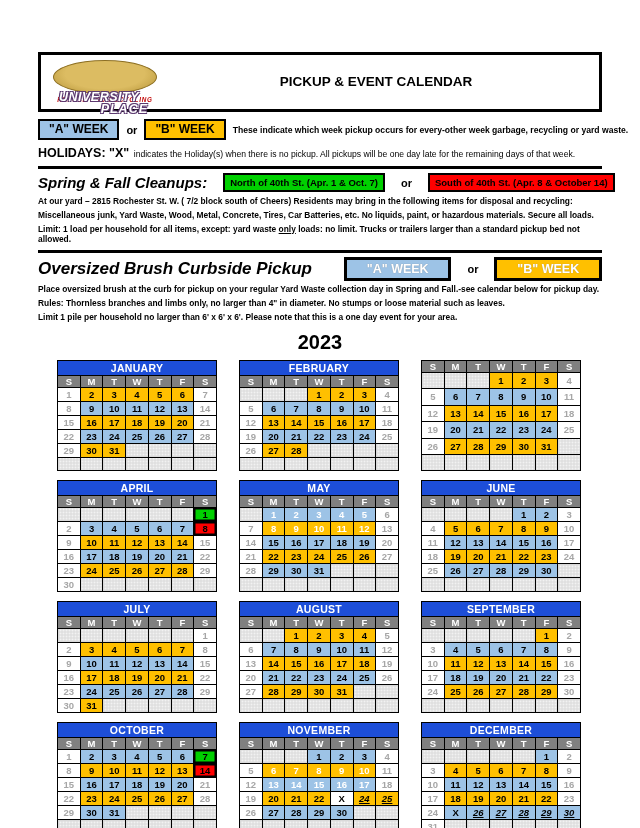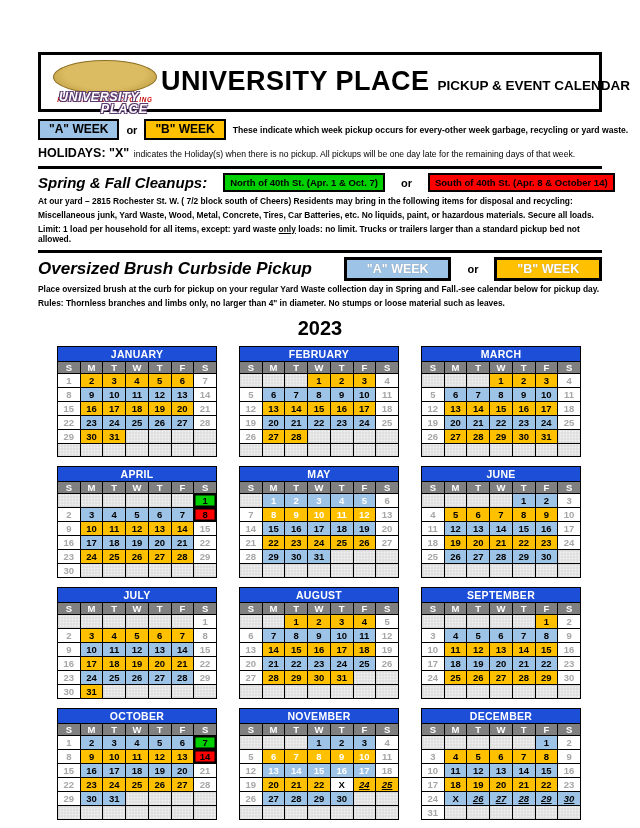--- a/index.html
+++ b/index.html
@@ -101,21 +101,20 @@
   <div class="header-box">
     <div class="logo">
       <div class="logo-oval">
         <div class="logo-t1">UNIVERSITY</div>
         <div class="logo-t2">PLACE</div>
       </div>
       <div class="logo-sub">REFUSE AND RECYCLING</div>
     </div>
     <div class="titles">
       <div class="title-line">
-        <span class="main-title">UNIVERSITY PLACE</span>
         <span class="sub-title">PICKUP &amp; EVENT CALENDAR</span>
       </div>
     </div>
   </div>
 
   <div class="legend-row">
     <span class="wk-box box-a">"A" WEEK</span>
     <span class="or-label">or</span>
     <span class="wk-box box-b">"B" WEEK</span>
     <span class="legend-text">These indicate which week pickup occurs for every-other week garbage, recycling or yard waste.</span>
@@ -147,20 +146,21 @@
   <div class="section">
     <div class="sec-head">
       <span class="sec-title-lg">Oversized Brush Curbside Pickup</span>
       <span style="flex:1"></span>
       <span class="brush-box box-a">"A" WEEK</span>
       <span class="or-label">or</span>
       <span class="brush-box box-b">"B" WEEK</span>
     </div>
     <div class="small-line">Place oversized brush at the curb for pickup on your regular Yard Waste collection day in Spring and Fall.-see calendar below for pickup day.</div>
     <div class="small-line">Rules: Thornless branches and limbs only, no larger than 4" in diameter. No stumps or loose material such as leaves.</div>
+    <div class="small-line">Limit 1 pile per household no larger than 6' x 6' x 6'. Please note that this is a one day event for your area.</div>
   </div>
 
   <div class="year">2023</div>
 
   <div class="months-grid">
       <table class="month">
         <thead>
           <tr>
             <th class="mh" colspan="7">JANUARY</th>
           </tr>
@@ -299,23 +299,20 @@
             <td class="dc c-e"></td>
             <td class="dc c-e"></td>
             <td class="dc c-e"></td>
             <td class="dc c-e"></td>
           </tr>
         </tbody>
       </table>
       <table class="month">
         <thead>
           <tr>
-            <th class="mh" colspan="7">MARCH</th>
-          </tr>
-          <tr>
             <th class="dh">S</th>
             <th class="dh">M</th>
             <th class="dh">T</th>
             <th class="dh">W</th>
             <th class="dh">T</th>
             <th class="dh">F</th>
             <th class="dh">S</th>
           </tr>
         </thead>
         <tbody>

